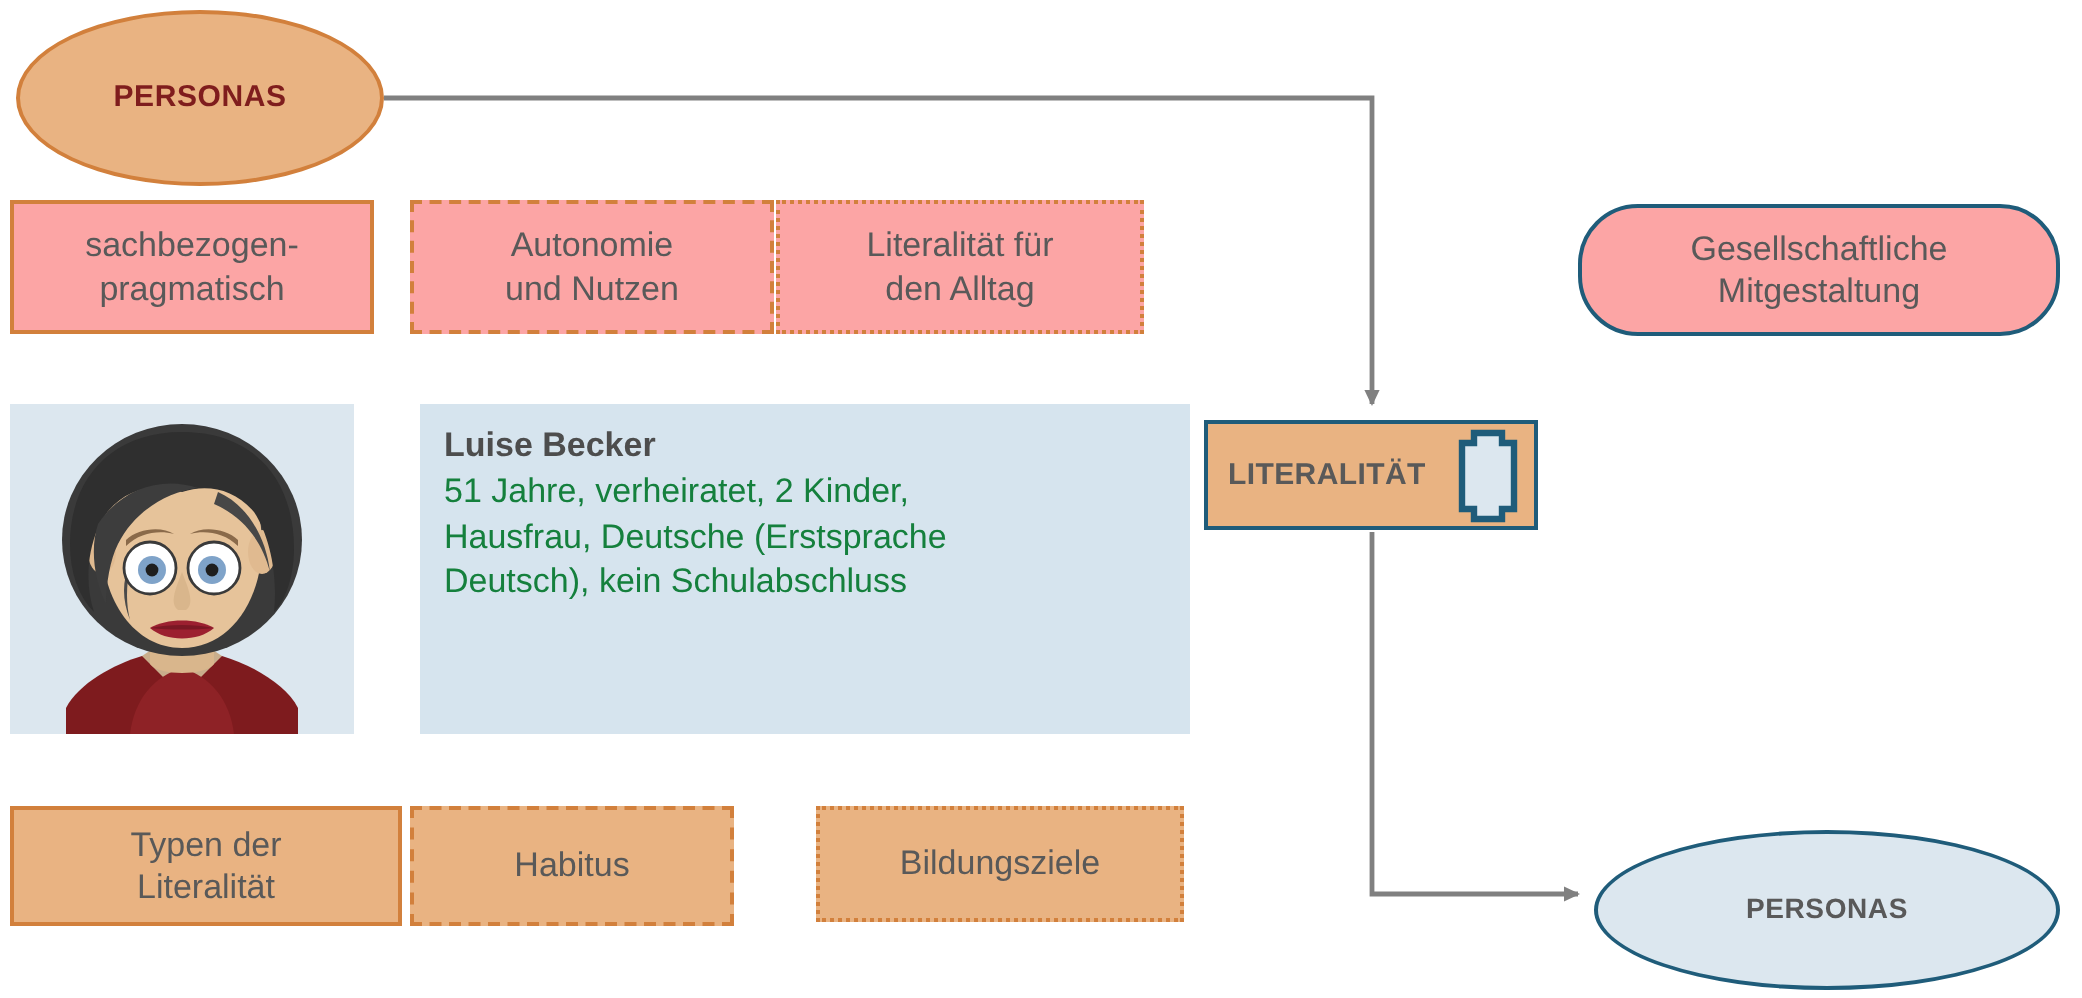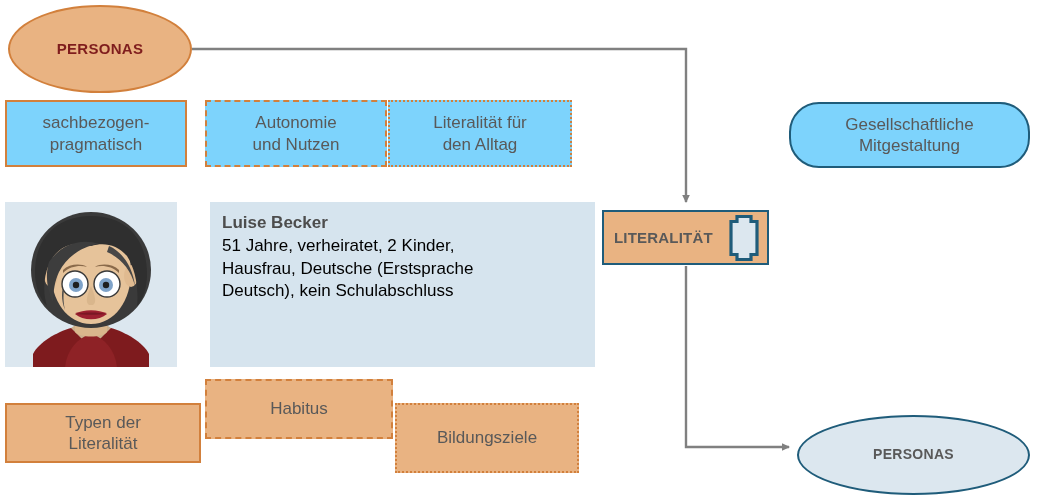--- a/index.html
+++ b/index.html
@@ -32,36 +32,36 @@
   #teilhabe-node{
     left:797px;top:415px;width:233px;height:80px;
     background:#DCE7EF;border:2px solid #1F5C7A;
   }
   #teilhabe-node .node-label{font-size:14px;font-weight:bold;letter-spacing:.3px;color:#595959;}
 
   
   .rect{position:absolute;box-sizing:border-box;}
   .rect .node-label{font-size:17px;}
 
-  .fill-white{background:#7dd3fc;}
+  .fill-white{background:#fca5a5;}
   .fill-orange{background:#E9B382;}
 
   .bd-orange-solid {border:2px solid #D2803C;}
   .bd-orange-dashed{border:2px dashed #D2803C;}
   .bd-orange-dotted{border:2px dotted #D2803C;}
   .bd-navy-solid   {border:2px solid #1F5C7A;}
 
   #box-sachbezogen   {left:5px;  top:100px;width:182px;height:67px;}
   #box-autonomie     {left:205px;top:100px;width:182px;height:67px;}
   #box-literalitaet-alltag{left:388px;top:100px;width:184px;height:67px;}
   #box-gesellschaftliche  {left:789px;top:102px;width:241px;height:66px;border-radius:30px;}
 
   #box-typen   {left:5px;  top:403px;width:196px;height:60px;}
-  #box-habitus {left:205px;top:379px;width:188px;height:60px;}
-  #box-bildungsziele{left:395px;top:403px;width:184px;height:70px;}
+  #box-habitus {left:205px;top:403px;width:162px;height:60px;}
+  #box-bildungsziele{left:408px;top:403px;width:184px;height:58px;}
 
   
   #box-literalitaet{
     left:602px;top:210px;width:167px;height:55px;
     background:#E9B382;border:2px solid #1F5C7A;
   }
   #box-literalitaet .lit-text{
     position:absolute;left:10px;top:0;height:100%;
     display:flex;align-items:center;
     font-size:15px;font-weight:bold;letter-spacing:.2px;color:#595959;
@@ -74,21 +74,21 @@
   
   #persona-photo{
     position:absolute;left:5px;top:202px;width:172px;height:165px;
     background:#DCE7EF;overflow:hidden;
   }
   #persona-info{
     position:absolute;left:210px;top:202px;width:385px;height:165px;
     background:#D6E4EE;box-sizing:border-box;padding:10px 8px 0 12px;
   }
   #persona-name{font-size:17px;font-weight:bold;color:#4d4d4d;line-height:1.35;}
-  #persona-desc{font-size:17px;color:#000000;line-height:1.33;white-space:pre-line;}
+  #persona-desc{font-size:17px;color:#15803d;line-height:1.33;white-space:pre-line;}
 
   
   #connectors{position:absolute;left:0;top:0;width:1041px;height:499px;pointer-events:none;}
 </style>
 </head>
 <body>
 
 <div class="stage">
 
   <svg id="connectors" viewBox="0 0 1041 499" width="1041" height="499">

